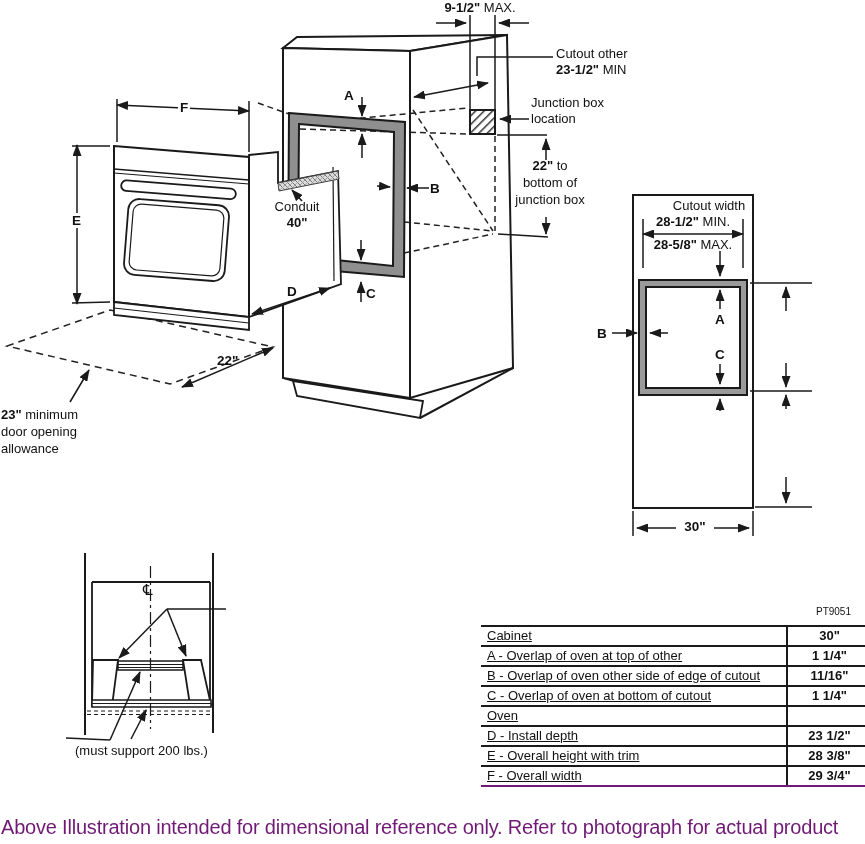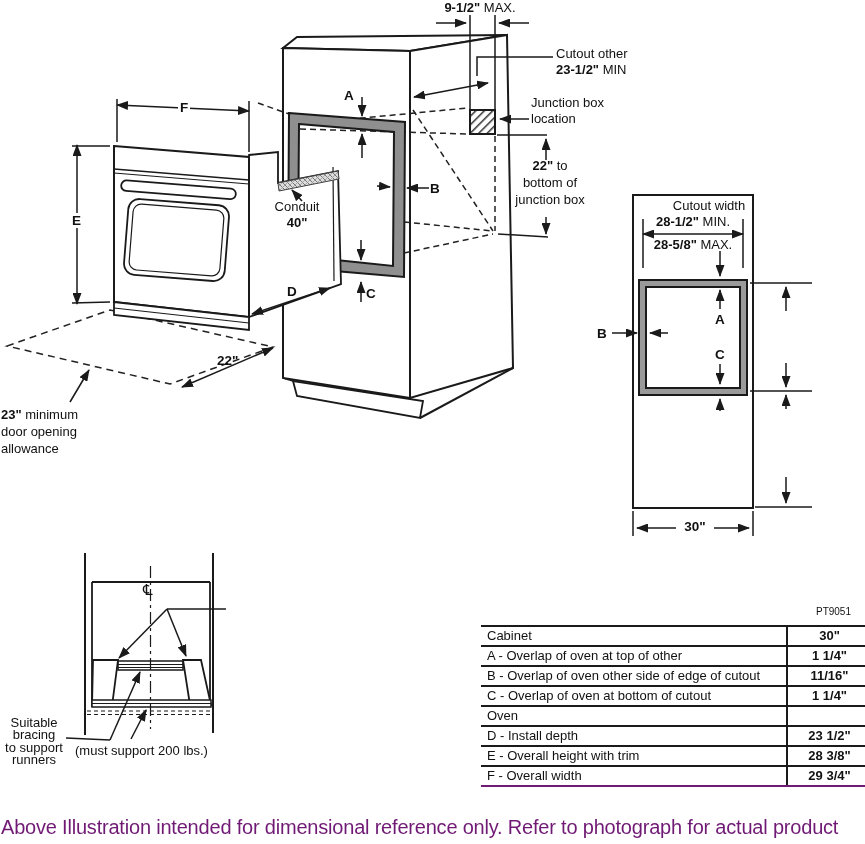--- a/index.html
+++ b/index.html
@@ -10,21 +10,21 @@
   .lbl b{font-weight:bold;}
   .ctr{text-align:center;}
   .letter{position:absolute;font-size:13.5px;font-weight:bold;}
   .wbg{background:#fff;padding:0 2px;}
   .cl-sym{position:absolute;font-size:15px;font-family:"DejaVu Sans",sans-serif;}
   .spec-model{position:absolute;left:481px;top:606px;width:370px;text-align:right;font-size:10px;}
   .spec-table{position:absolute;left:481px;top:625px;width:384px;}
   .spec-table table{border-collapse:collapse;width:384px;table-layout:fixed;font-size:13px;}
   .spec-table td{border-top:2px solid #1a1a1a;height:18px;padding:0;line-height:18px;}
   .spec-table tr:last-child td{border-bottom:2px solid #701a75;}
-  .spec-table td.l{padding-left:6px;width:299px;}
+  .spec-table td.l{padding-left:6px;width:299px;text-decoration:underline;}
   .spec-table td.v{border-left:2px solid #1a1a1a;text-align:center;font-weight:bold;width:83px;}
   .caption{position:absolute;left:1px;top:816px;width:863px;font-size:20px;
            letter-spacing:-0.2px;color:#701a75;}
   svg line,svg path,svg rect,svg polyline,svg polygon{vector-effect:non-scaling-stroke;}
 </style>
 </head>
 <body>
 
 <div id="stage">
 
@@ -217,26 +217,20 @@
 <div class="letter" style="left:715px;top:347px">C</div>
 <div class="letter" style="left:597px;top:326px">B</div>
 
 
 
 <div class="letter ctr wbg" style="left:676px;top:519px;width:34px">30"</div>
 
 <div class="cl-sym" style="left:143px;top:581px">℄</div>
 
 
-<div class="lbl ctr" style="left:0;top:717px;width:68px;line-height:12.4px">
-  <span>Suitable</span><br>
-  <span>bracing</span><br>
-  <span>to support</span><br>
-  <span>runners</span>
-</div>
 
 <div class="lbl" style="left:75px;top:743px">(must support 200 lbs.)</div>
 
 <div class="spec-model">PT9051</div>
 <div class="spec-table">
   <table>
     <tbody>
           <tr>
             <td class="l">Cabinet</td>
             <td class="v">30"</td>

